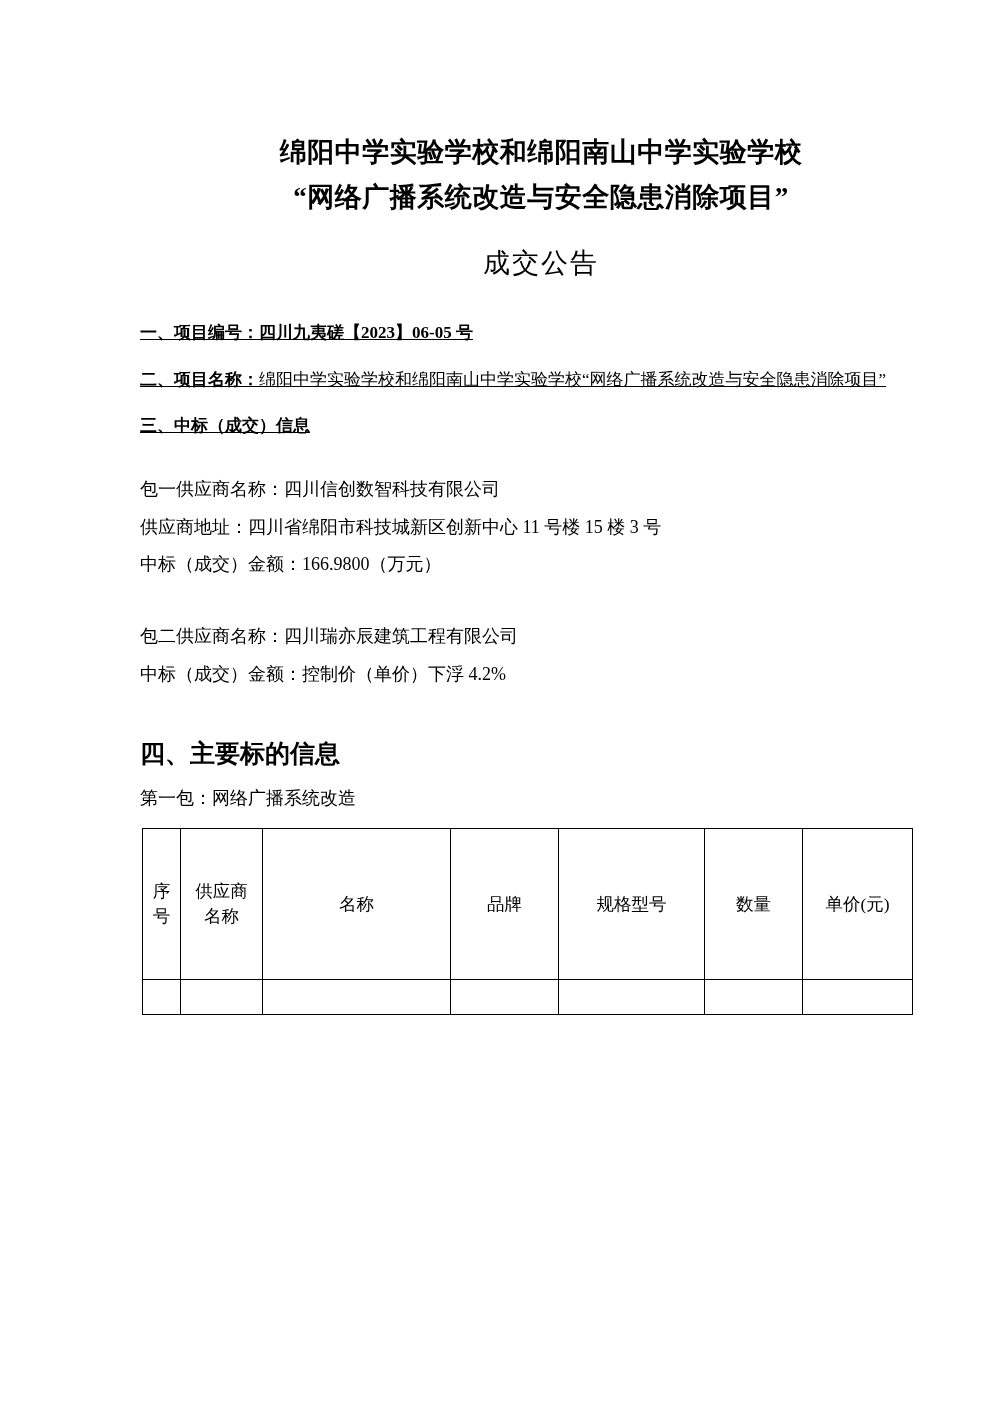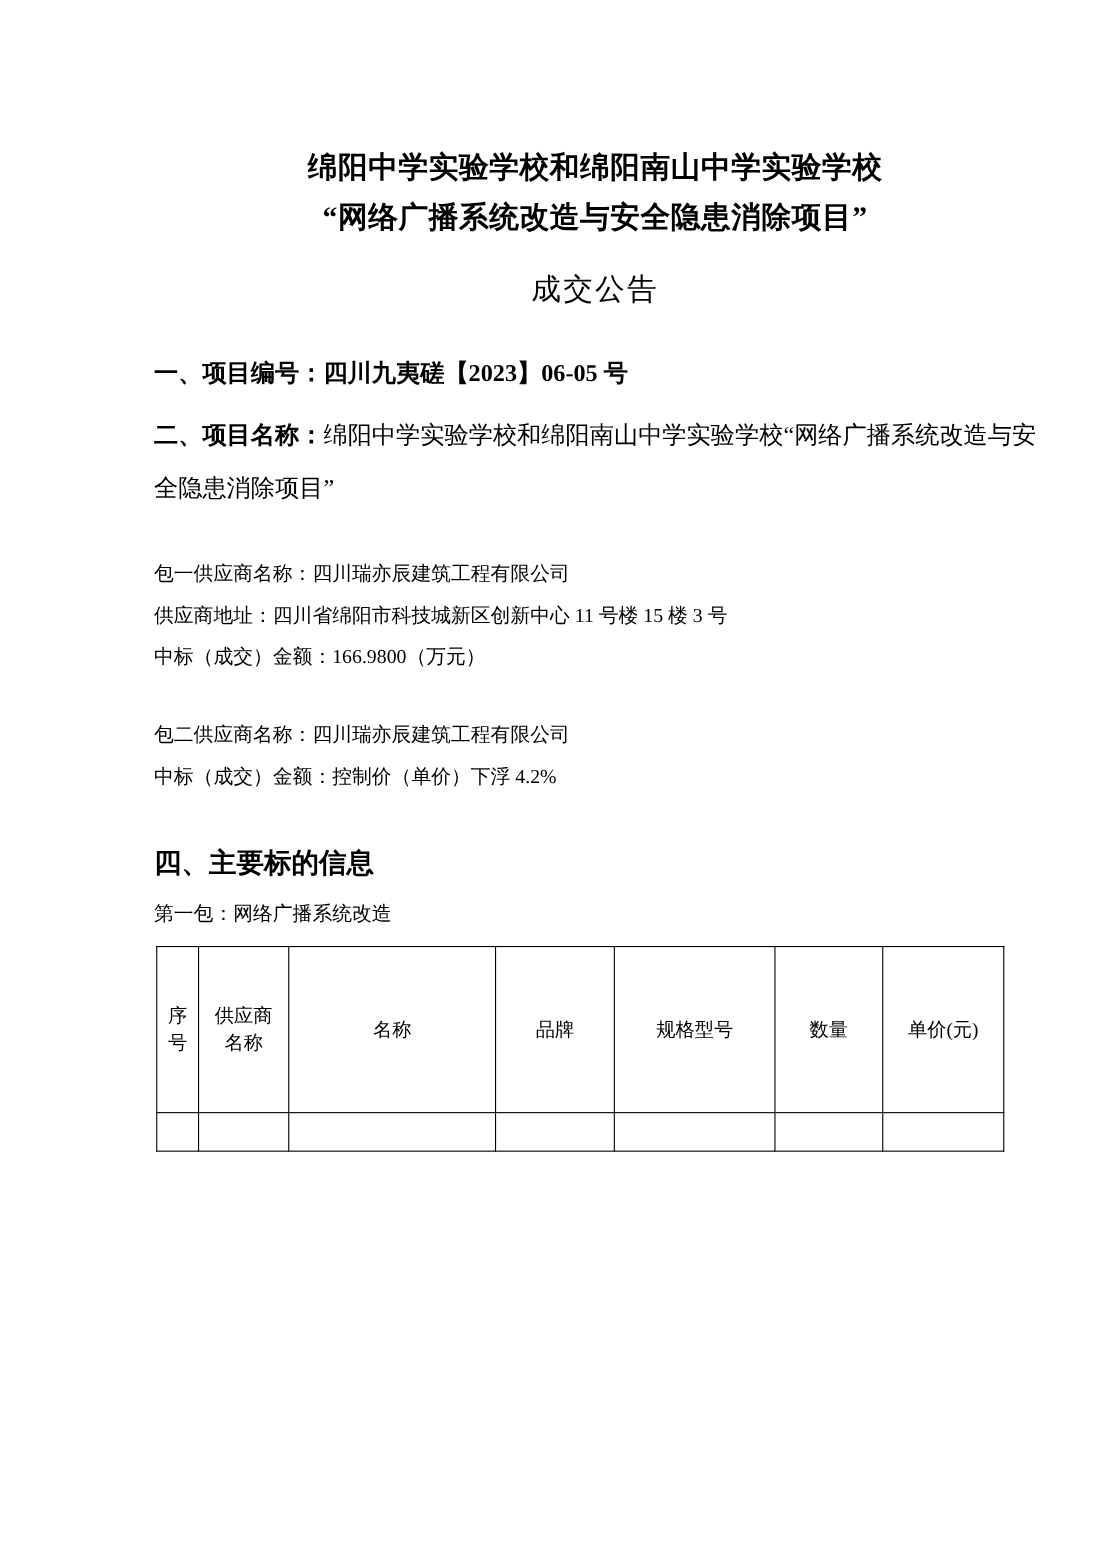--- a/index.html
+++ b/index.html
@@ -36,23 +36,24 @@
     font-size: 27px;
     font-weight: normal;
     margin-top: 26px;
     letter-spacing: 2px;
   }
   .body-block {
     margin-top: 34px;
   }
   p.line {
     margin: 0;
-    font-size: 22px;
+    font-size: 17px;
     line-height: 2.15;
     text-align: justify;
+    text-decoration: underline;
   }
   .section-head {
     font-weight: bold;
   }
   .gap-small { height: 10px; }
   .gap-med { height: 26px; }
   .gap-large { height: 34px; }
 
   .pkg-line {
     margin: 0;
@@ -124,24 +125,27 @@
     </p>
 
     <div class="gap-small"></div>
 
     <p class="line">
       <span class="section-head">二、项目名称：</span><span>绵阳中学实验学校和绵阳南山中学实验学校“网络广播系统改造与安全隐患消除项目”</span>
     </p>
 
     <div class="gap-small"></div>
 
+    <p class="line">
+      <span class="section-head">三、中标（成交）信息</span>
+    </p>
 
     <div class="gap-med"></div>
 
-    <p class="pkg-line">包一供应商名称：四川瑞亦辰建筑工程有限公司</p>
+    <p class="pkg-line">包一供应商名称：四川信创数智科技有限公司</p>
     <p class="pkg-line">供应商地址：四川省绵阳市科技城新区创新中心 11 号楼 15 楼 3 号</p>
     <p class="pkg-line">中标（成交）金额：166.9800（万元）</p>
 
     <div class="gap-large"></div>
 
     <p class="pkg-line">包二供应商名称：四川瑞亦辰建筑工程有限公司</p>
     <p class="pkg-line">中标（成交）金额：控制价（单价）下浮 4.2%</p>
 
     <div class="gap-large"></div>
 

